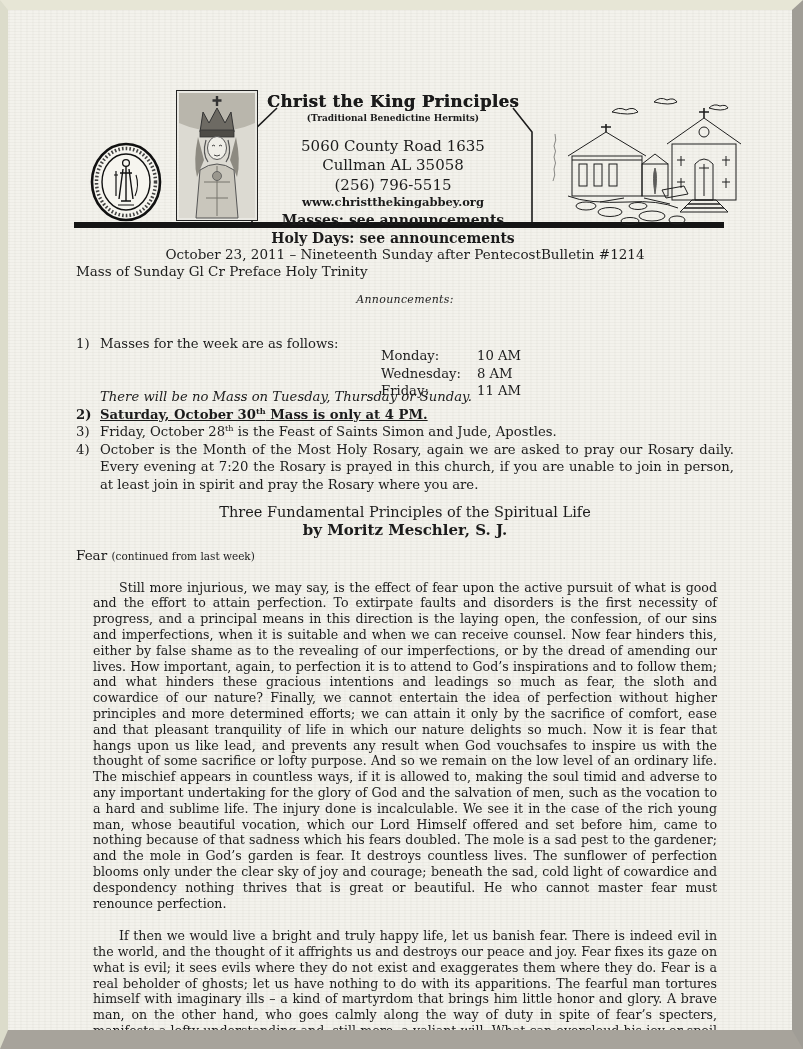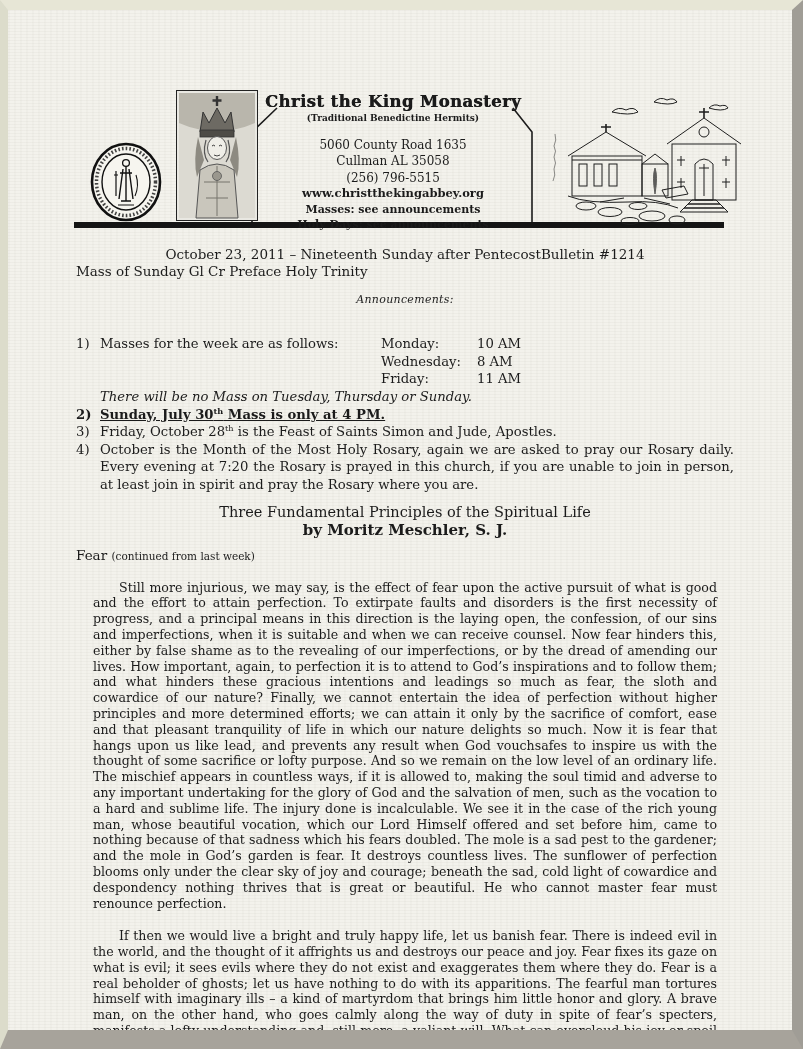--- a/index.html
+++ b/index.html
@@ -21,32 +21,32 @@
   .seal{position:absolute;left:80px;top:131px;}
   .madonna{position:absolute;left:168px;top:80px;}
   .church{position:absolute;left:526px;top:84px;}
   .frame-lines{position:absolute;left:0;top:0;}
   .address-block{
     position:absolute;left:254px;top:84px;width:262px;text-align:center;line-height:1;
   }
   .monastery-name{font-size:16.5px;font-weight:700;letter-spacing:0.4px;margin-bottom:3px;
     text-shadow:0.4px 0 0 #1b1b1b;}
   .monastery-sub{font-size:9px;font-weight:700;margin-bottom:16px;}
-  .addr-line{font-size:12px;margin-bottom:4.5px;}
-  .addr-note{font-size:11px;font-weight:600;margin-bottom:4px;}
+  .addr-line{font-size:15px;margin-bottom:4.5px;}
+  .addr-note{font-size:14px;font-weight:600;margin-bottom:4px;}
   .website{font-weight:700;font-size:11.5px;}
   .content{padding:0 58px 0 68px;}
   .issue-row{display:flex;justify-content:center;font-size:13.5px;line-height:17px;}
   .mass-line{font-size:13.5px;line-height:17px;}
   .ann-heading{text-align:center;font-style:italic;font-size:11px;margin:13px 0 29px 0;letter-spacing:0.3px;}
   .ann-list{font-size:13.2px;line-height:17.6px;}
   .ann-item{display:flex;position:relative;}
   .ann-num{width:24px;flex:0 0 24px;}
   .ann-body{flex:1;}
-  .schedule{position:absolute;left:305px;top:0;}
+  .schedule{position:absolute;left:305px;top:12px;}
   .sched-row{display:flex;}
   .sched-day{width:96px;}
   .no-mass-note{font-style:italic;margin-left:24px;}
   .bold-underline{font-weight:700;text-decoration:underline;}
   sup{font-size:0.62em;vertical-align:super;line-height:0;}
   .justify{text-align:justify;}
   .article-title{text-align:center;font-size:14.5px;margin-top:10px;line-height:17px;}
   .article-byline{text-align:center;font-size:15px;font-weight:600;margin-bottom:8px;}
   .fear-row{font-size:13.5px;margin-bottom:2px;}
   .fear-note{font-size:10.5px;}
@@ -90,21 +90,21 @@
         <ellipse cx="41" cy="58" rx="9.5" ry="11.5" fill="#efeee8" stroke="#555" stroke-width="1"></ellipse>
         <path d="M36,56 q1.4,-1.6 3,0 M43,56 q1.4,-1.6 3,0" stroke="#333" stroke-width="1" fill="none"></path>
         <path d="M38,65 q3,2 6,0" stroke="#444" stroke-width="1" fill="none"></path>
         <path d="M30,50 q-4,14 2,22 M52,50 q4,14 -2,22" stroke="#555" stroke-width="1.2" fill="none"></path>
         <path d="M20,128 L24,80 Q41,68 58,80 L62,128 Z" fill="#c9c6bc" stroke="#555" stroke-width="1"></path>
         <path d="M41,76 L41,126 M28,92 L54,92 M30,108 L52,108" stroke="#77746c" stroke-width="1" fill="none"></path>
         <circle cx="41" cy="86" r="4.5" fill="#9a978e" stroke="#555" stroke-width="0.8"></circle>
       </svg>
 
       <div class="address-block">
-        <div class="monastery-name">Christ the King Monastery</div>
+        <div class="monastery-name">Christ the King Principles</div>
         <div class="monastery-sub">(Traditional Benedictine Hermits)</div>
         <div class="addr-line">5060 County Road 1635</div>
         <div class="addr-line">Cullman AL 35058</div>
         <div class="addr-line">(256) 796-5515</div>
         <div class="addr-line website">www.christthekingabbey.org</div>
         <div class="addr-note">Masses: see announcements</div>
         <div class="addr-note">Holy Days: see announcements</div>
       </div>
 
       <svg class="church" width="214" height="134" viewBox="0 0 214 134">
@@ -180,21 +180,21 @@
               <span class="sched-day">Friday:</span>
               <span>11 AM</span>
             </div>
           </div>
         </div>
 
         <div class="no-mass-note">There will be no Mass on Tuesday, Thursday or Sunday.</div>
 
         <div class="ann-item">
           <span class="ann-num" style="font-weight:700;">2)</span>
-          <span class="ann-body"><span class="bold-underline"><span>Sunday, July 30</span><sup>th</sup><span> Mass is only at 4 PM.</span></span></span>
+          <span class="ann-body"><span class="bold-underline"><span>Saturday, October 30</span><sup>th</sup><span> Mass is only at 4 PM.</span></span></span>
         </div>
 
         <div class="ann-item">
           <span class="ann-num">3)</span>
           <span class="ann-body"><span>Friday, October 28</span><sup>th</sup><span> is the Feast of Saints Simon and Jude, Apostles.</span></span>
         </div>
 
         <div class="ann-item">
           <span class="ann-num">4)</span>
           <span class="ann-body justify">October is the Month of the Most Holy Rosary, again we are asked to pray our Rosary daily. Every evening at 7:20 the Rosary is prayed in this church, if you are unable to join in person, at least join in spirit and pray the Rosary where you are.</span>

